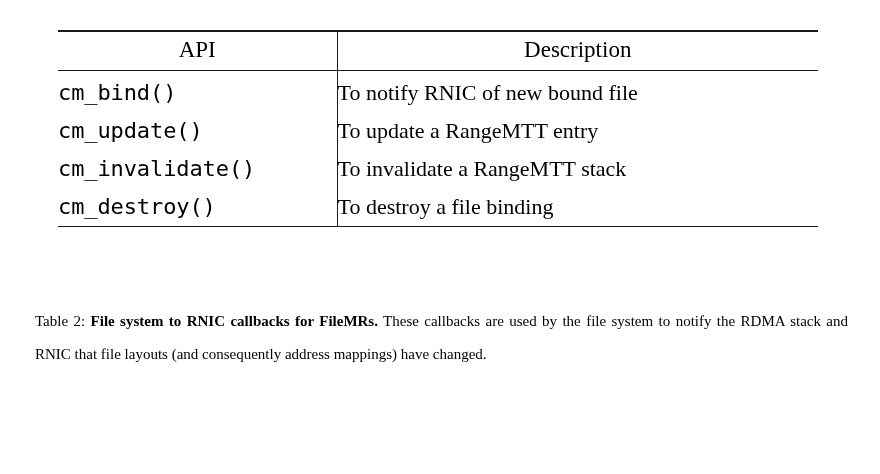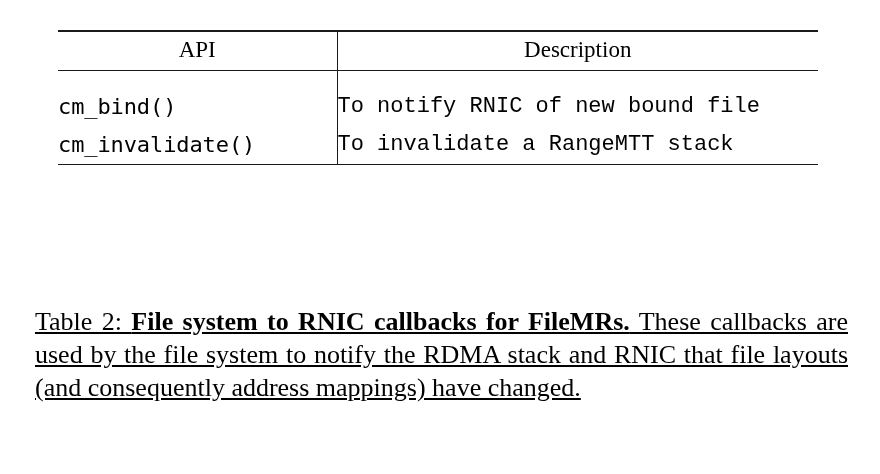--- a/index.html
+++ b/index.html
@@ -74,41 +74,40 @@
   }
 
   td.cell-api {
     font-family: "DejaVu Sans Mono", "Liberation Mono", monospace;
     font-size: 19.5px;
     letter-spacing: -0.1px;
     padding-left: 17px;
   }
 
   td.cell-desc {
-    font-family: Liberation Mono, monospace;
+    font-family: Liberation Serif, serif;
     font-size: 22.5px;
     padding-left: 24px;
   }
 
   
-  table.api-table tbody tr:first-child > td { padding-top: 17px; }
+  table.api-table tbody tr:first-child > td { padding-top: 3px; }
 
   
   .caption {
     position: absolute;
     left: 35px;
     top: 305px;
     width: 813px;
     font-family: "Liberation Serif", "DejaVu Serif", serif;
-    font-size: 26px;
+    font-size: 15px;
     line-height: 33px;
     text-align: justify;
     text-justify: inter-word;
     hyphens: none;
-    text-decoration: underline;
   }
   .caption .cap-bold { font-weight: bold; }
   .caption .cap-reg  { font-weight: normal; }
 </style>
 </head>
 <body>
 
 <div class="page">
 
   <div class="table-figure">
@@ -122,22 +121,30 @@
           <th class="cell-api">API</th>
           <th class="cell-desc">Description</th>
         </tr>
       </thead>
       <tbody>
         <tr>
           <td class="cell-api">cm_bind()</td>
           <td class="cell-desc">To notify RNIC of new bound file</td>
         </tr>
         <tr>
+          <td class="cell-api">cm_update()</td>
+          <td class="cell-desc">To update a RangeMTT entry</td>
+        </tr>
+        <tr>
           <td class="cell-api">cm_invalidate()</td>
           <td class="cell-desc">To invalidate a RangeMTT stack</td>
+        </tr>
+        <tr>
+          <td class="cell-api">cm_destroy()</td>
+          <td class="cell-desc">To destroy a file binding</td>
         </tr>
       </tbody>
     </table>
   </div>
 
   <div class="caption"><span class="cap-reg">Table 2: </span><span class="cap-bold">File system to RNIC callbacks for FileMRs.</span><span class="cap-reg"> These callbacks are used by the file system to notify the RDMA stack and RNIC that file layouts (and consequently address mappings) have changed.</span></div>
 
 </div>
 
 </body></html>

